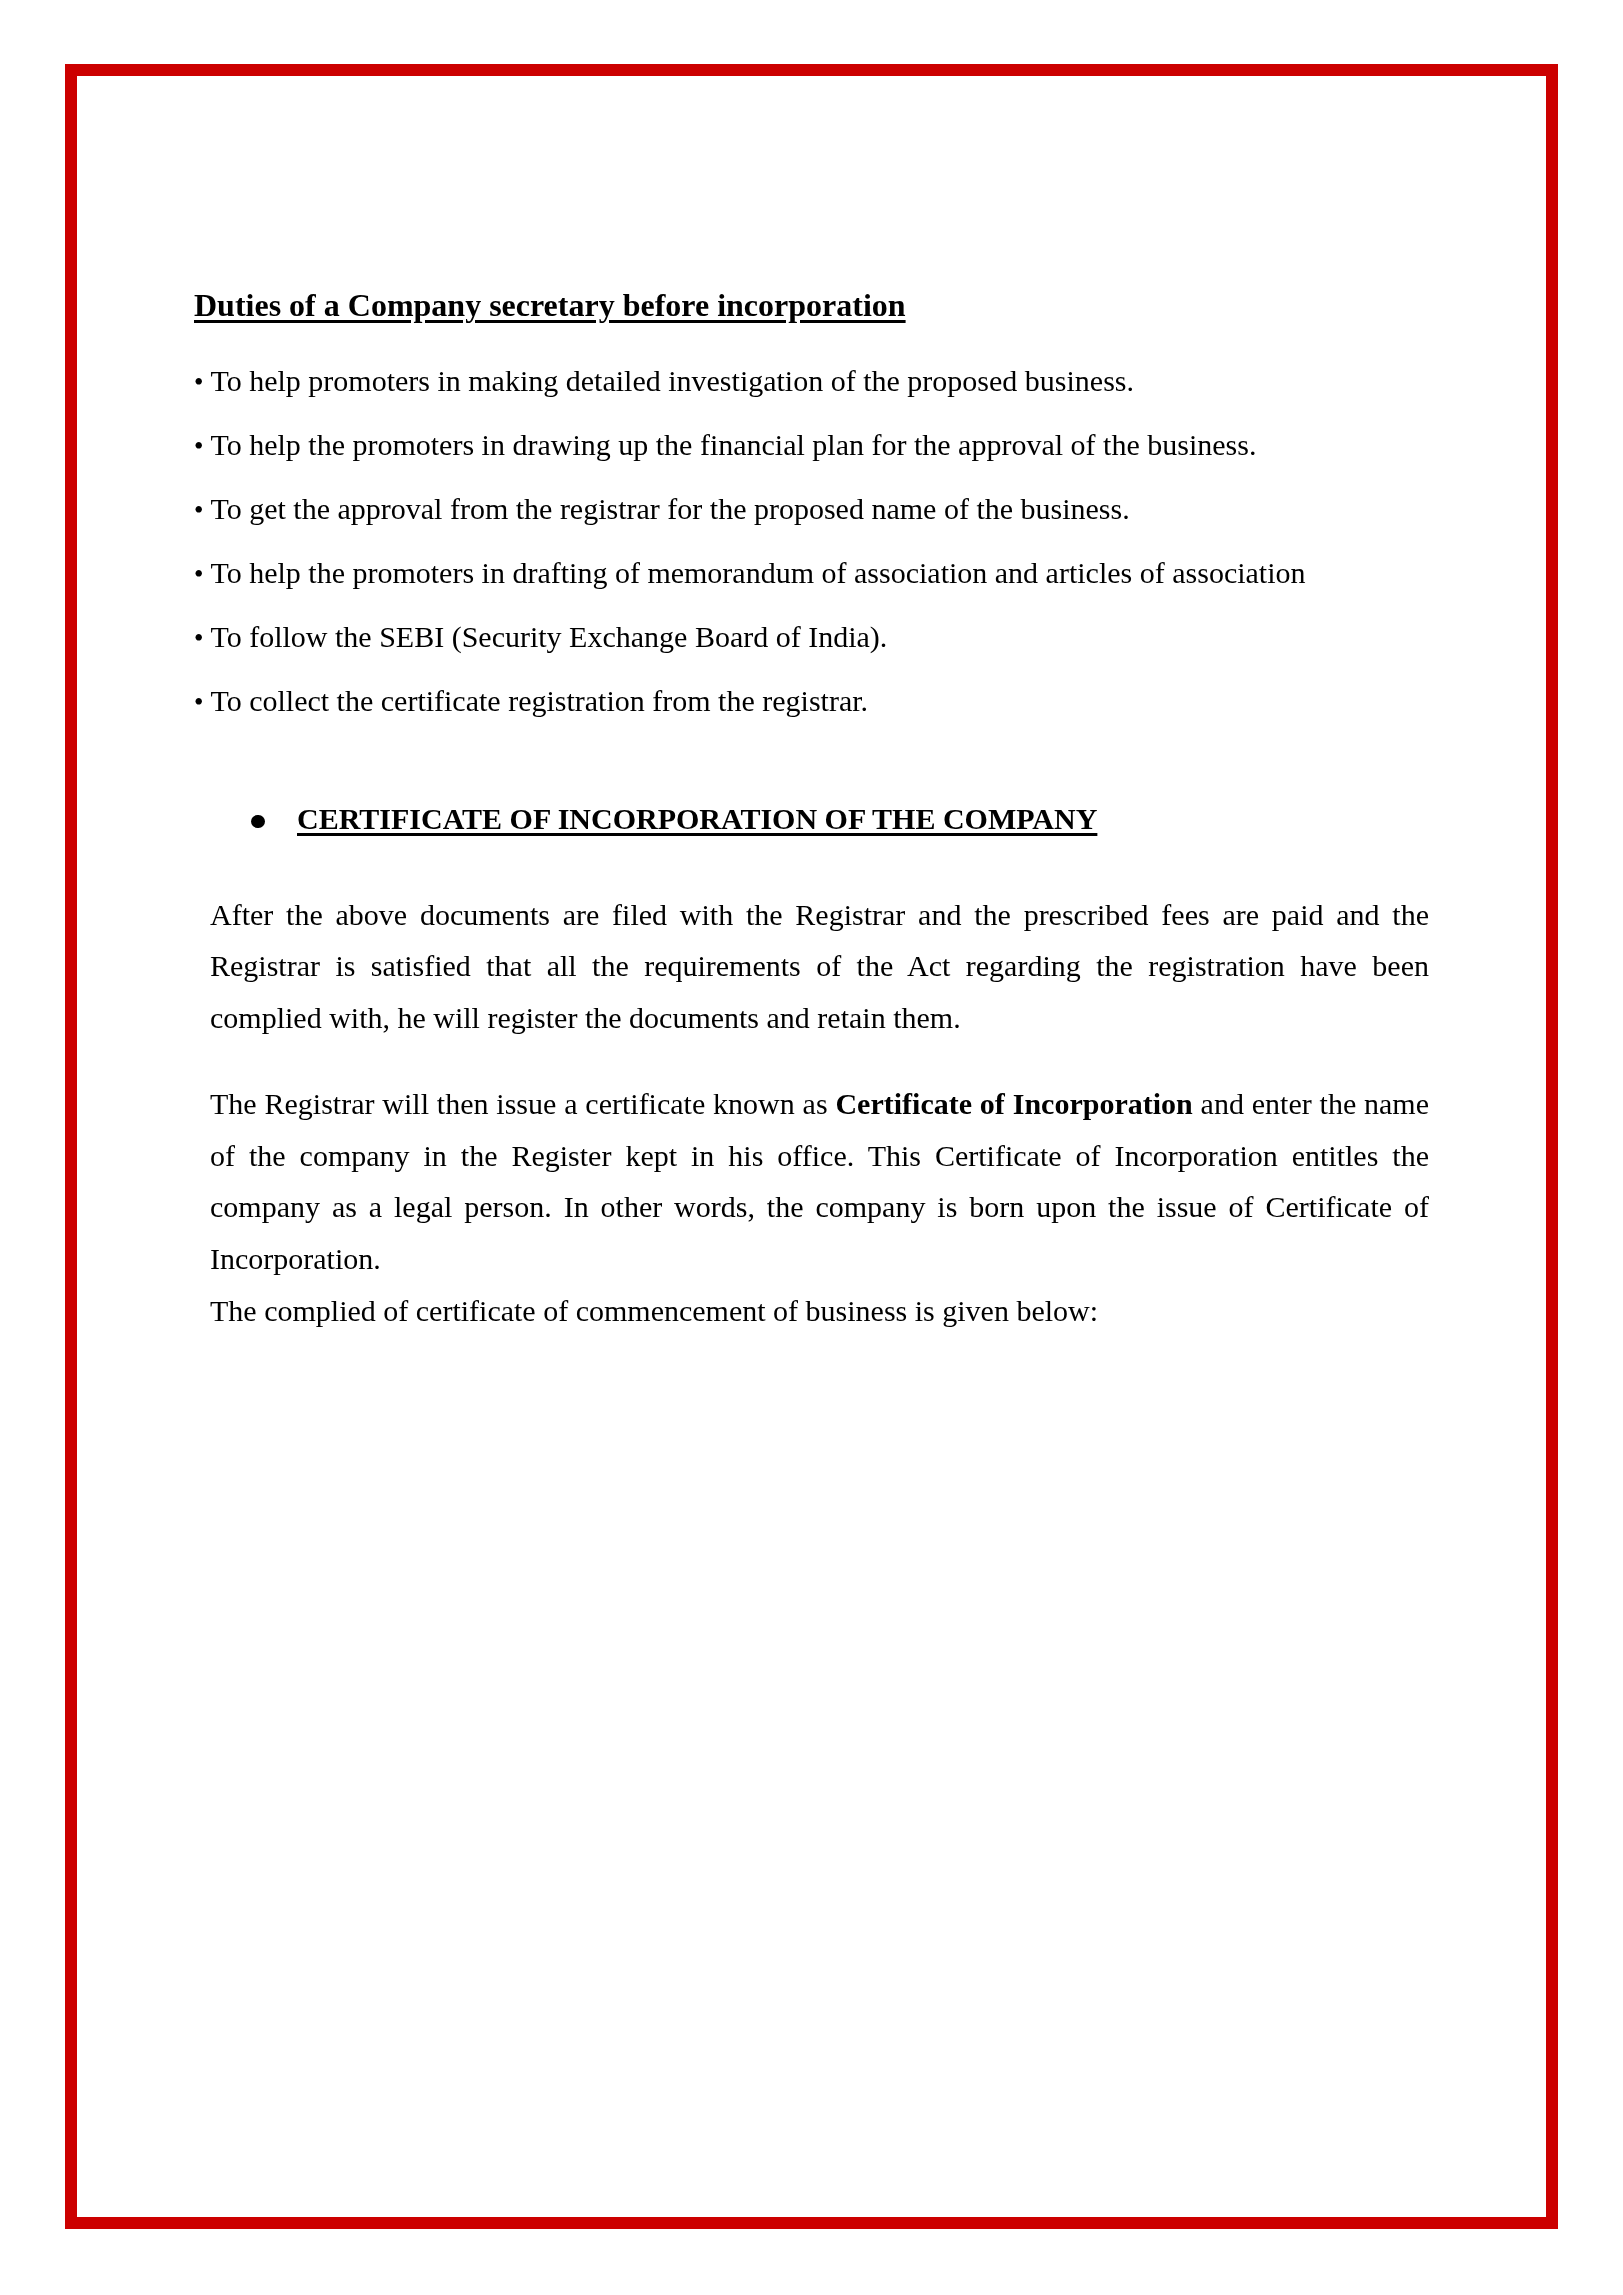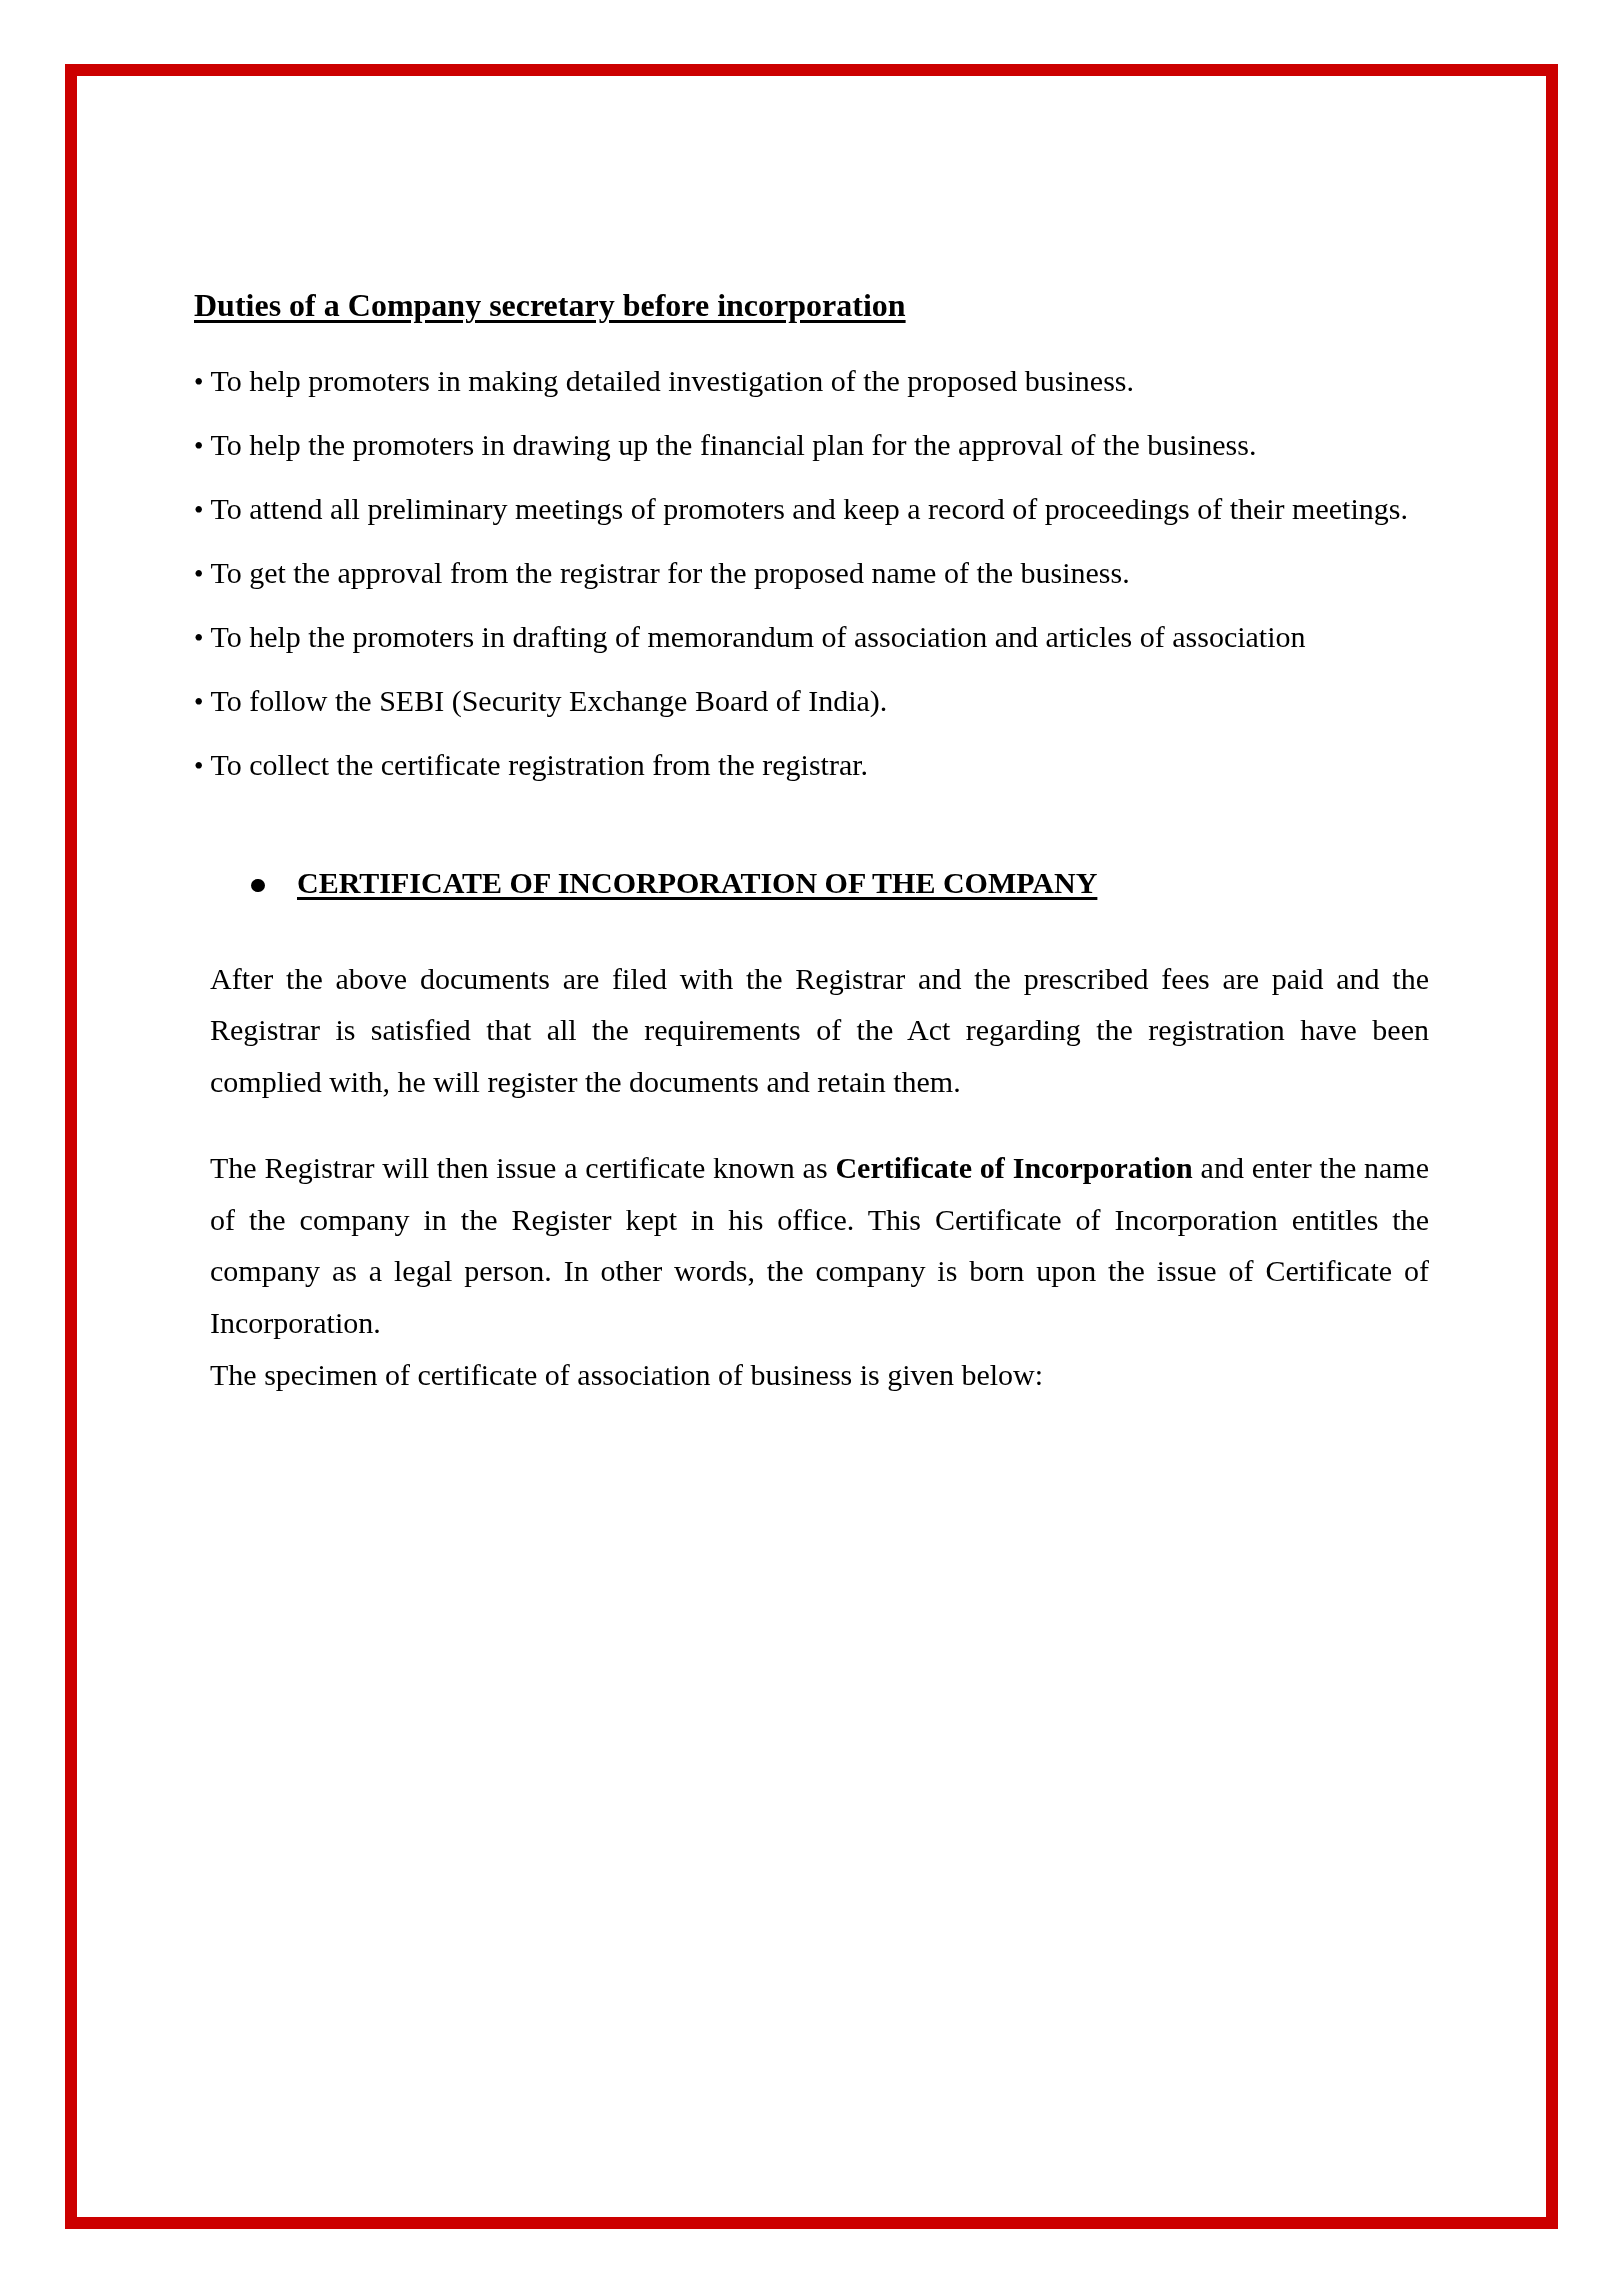--- a/index.html
+++ b/index.html
@@ -129,33 +129,32 @@
 
   <div class="red-frame" style="border-color: rgb(204, 0, 0);"></div>
 
   <div class="content">
 
     <div class="doc-title"><span class="ul">Duties of a Company secretary before incorporation</span></div>
 
     <ul class="bullet-list">
       <li class="bullet-item"><span class="dot">•</span> <span>To help promoters in making detailed investigation of the proposed business.</span></li>
       <li class="bullet-item"><span class="dot">•</span> <span>To help the promoters in drawing up the financial plan for the approval of the business.</span></li>
-      <li class="bullet-item"><span class="dot">•</span> <span>To attend all preliminary meetings of promoters and keep a record of proceedings of their meetings.</span></li>
       <li class="bullet-item"><span class="dot">•</span> <span>To get the approval from the registrar for the proposed name of the business.</span></li>
       <li class="bullet-item"><span class="dot">•</span> <span>To help the promoters in drafting of memorandum of association and articles of association</span></li>
       <li class="bullet-item"><span class="dot">•</span> <span>To follow the SEBI (Security Exchange Board of India).</span></li>
       <li class="bullet-item"><span class="dot">•</span> <span>To collect the certificate registration from the registrar.</span></li>
     </ul>
 
     <div class="section-heading-row">
       <span class="section-marker"></span>
       <span class="section-heading"><span class="ul">CERTIFICATE OF INCORPORATION OF THE COMPANY</span></span>
     </div>
 
     <p class="body-para">After the above documents are filed with the Registrar and the prescribed fees are paid and the Registrar is satisfied that all the requirements of the Act regarding the registration have been complied with, he will register the documents and retain them.</p>
 
     <p class="body-para tight"><span>The Registrar will then issue a certificate known as </span><b>Certificate of Incorporation</b><span> and enter the name of the company in the Register kept in his office. This Certificate of Incorporation entitles the company as a legal person. In other words, the company is born upon the issue of Certificate of Incorporation.</span></p>
 
-    <p class="body-para last-left">The specimen of certificate of association of business is given below:</p>
+    <p class="body-para last-left">The complied of certificate of commencement of business is given below:</p>
 
   </div>
 </div>
 
 
 </body></html>

